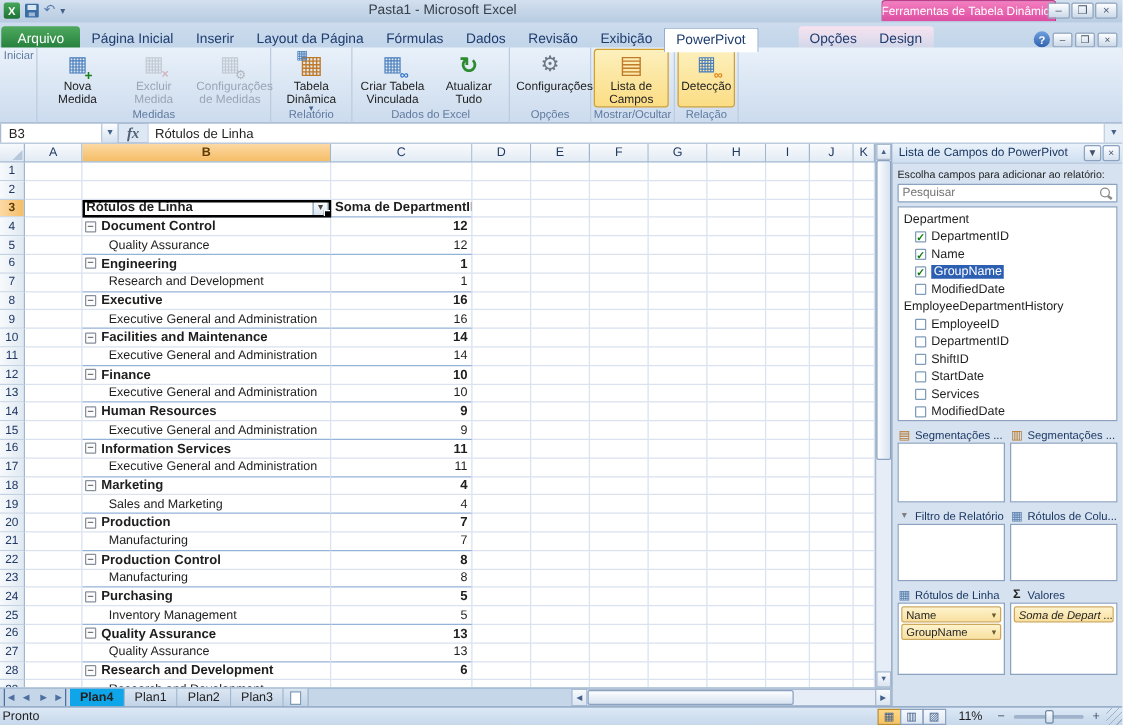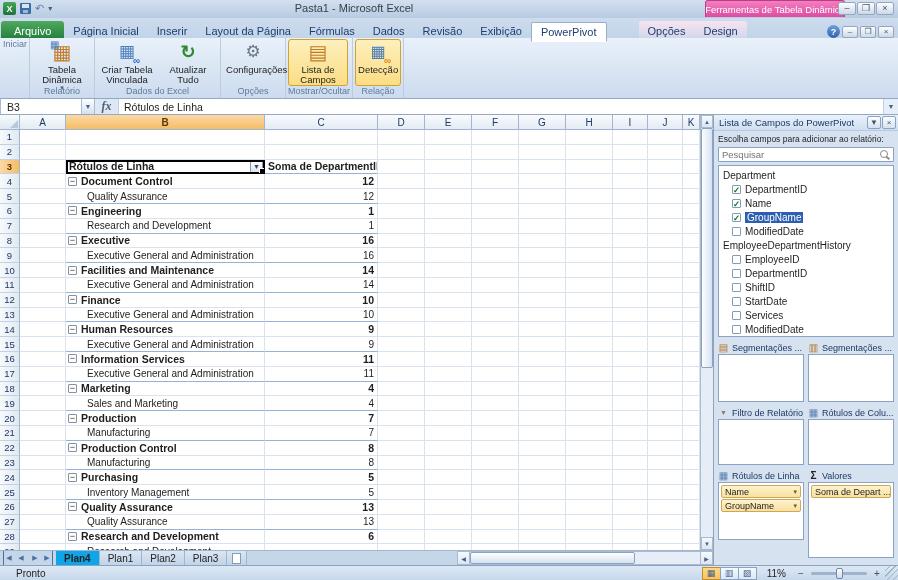--- a/index.html
+++ b/index.html
@@ -169,21 +169,21 @@
   .hscroll{margin-left:auto;display:flex;align-items:stretch;width:256px;}
   .hs-btn{width:13px;display:flex;align-items:center;justify-content:center;font-size:6px;color:#44618c;
     background:linear-gradient(#f7fafd,#dbe5f1);border:1px solid #aabbd1;}
   .hs-track{flex:1;background:#e6edf6;border-top:1px solid #aabbd1;border-bottom:1px solid #aabbd1;position:relative;}
   .hs-thumb{position:absolute;left:0;top:0;bottom:0;width:165px;background:linear-gradient(#fdfeff,#d6e2f0);
     border:1px solid #8ba2c0;border-radius:2px;}
   
   .status{position:absolute;left:0;top:565px;width:898px;height:15px;
     background:linear-gradient(#dce8f5,#c7d8eb);border-top:1px solid #8ba2c0;
     display:flex;align-items:center;font-size:10px;}
-  .ready{margin-left:16px;}
+  .ready{margin-left:2px;}
   .views{margin-left:auto;display:flex;margin-right:10px;}
   .vbtn{width:19px;height:13px;border:1px solid #8ba2c0;margin-left:-1px;
     background:linear-gradient(#f6f9fd,#dde7f2);display:flex;align-items:center;justify-content:center;
     font-size:9px;color:#44618c;}
   .vbtn.on{background:linear-gradient(#fcd88a,#f9c35d);border-color:#c08f2c;}
   .zoomtxt{margin-right:10px;}
   .zslider{display:flex;align-items:center;gap:5px;margin-right:16px;}
   .zbtn{font-size:10px;color:#41536b;width:10px;text-align:center;}
   .ztrack{width:56px;height:3px;background:#9fb4cc;border-radius:2px;position:relative;}
   .ztick{position:absolute;left:50%;top:-3px;width:1px;height:9px;background:#7e94ae;}
@@ -238,20 +238,37 @@
   </div>
 
   <div class="ribbon">
     <div class="rgroups">
         <div class="rgroup">
           <div class="rglabel">Iniciar</div>
         </div>
         <div class="rgroup">
           <div class="rbtns">
             <div class="rbtn">
+              <span class="ic i-new-measure-icon"></span>
+              <div class="rlbl">Nova Medida</div>
+            </div>
+            <div class="rbtn disabled">
+              <span class="ic i-delete-measure-icon"></span>
+              <div class="rlbl">Excluir Medida</div>
+            </div>
+            <div class="rbtn disabled">
+              <span class="ic i-measure-settings-icon"></span>
+              <div class="rlbl">Configurações de Medidas</div>
+            </div>
+          </div>
+          <div class="rglabel">Medidas</div>
+        </div>
+        <div class="rgroup">
+          <div class="rbtns">
+            <div class="rbtn">
               <span class="ic i-pivot-table-icon"></span>
               <div class="rlbl">Tabela Dinâmica</div>
               <span class="dd">▾</span>
             </div>
           </div>
           <div class="rglabel">Relatório</div>
         </div>
         <div class="rgroup">
           <div class="rbtns">
             <div class="rbtn">
@@ -961,21 +978,21 @@
                 <span>GroupName</span>
                 <span class="charr">▾</span>
               </div>
             </div>
           </div>
           <div class="acol">
             <div class="ahdr">
               <span class="aic i-sum-values-icon"></span>
               <span>Valores</span>
             </div>
-            <div class="abox" style="height: 76px;">
+            <div class="abox" style="height: 58px; font-style: italic;">
               <div class="chip">
                 <span>Soma de Depart ...</span>
                 <span class="charr">▾</span>
               </div>
             </div>
           </div>
         </div>
       </div>
   </div>
 

